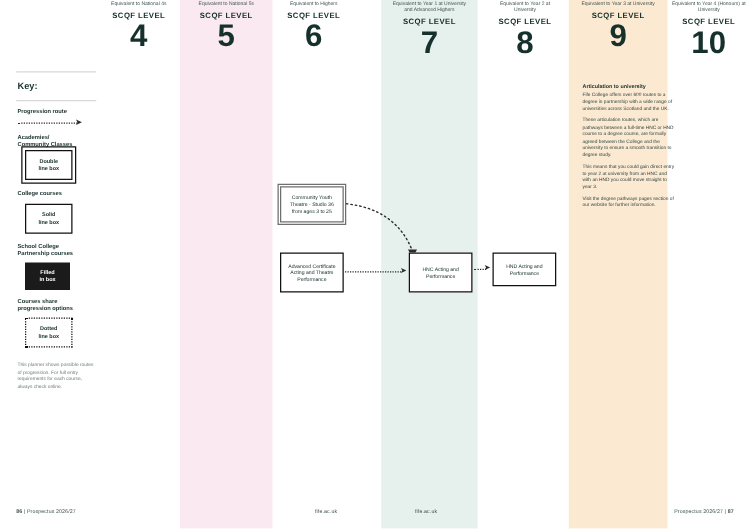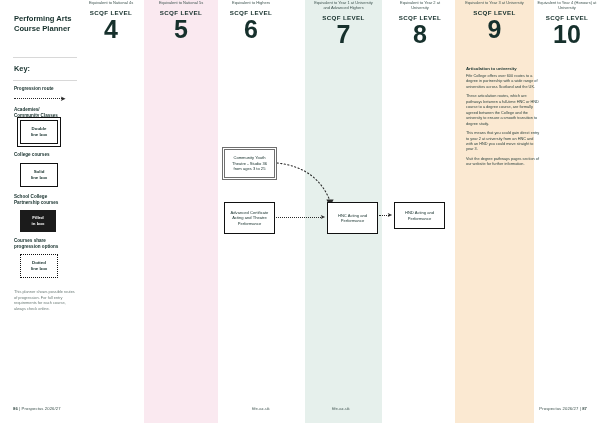--- a/index.html
+++ b/index.html
@@ -75,21 +75,20 @@
 </head>
 <body>
 
 <div id="page">
 
   <div class="band pink"></div>
   <div class="band mint"></div>
   <div class="band peach"></div>
 
   <div class="sidebar">
-    <div class="title">Performing Arts<br>Course Planner</div>
     <div class="sb-divider" style="top:57px;"></div>
     <div class="key-h">Key:</div>
     <div class="sb-divider" style="top:80px;"></div>
 
     <div class="k-lab" style="top:86px;">Progression route</div>
     <div class="k-arrow">
       <div class="ln"></div>
         <div class="hd">➤</div>
     </div>
 

